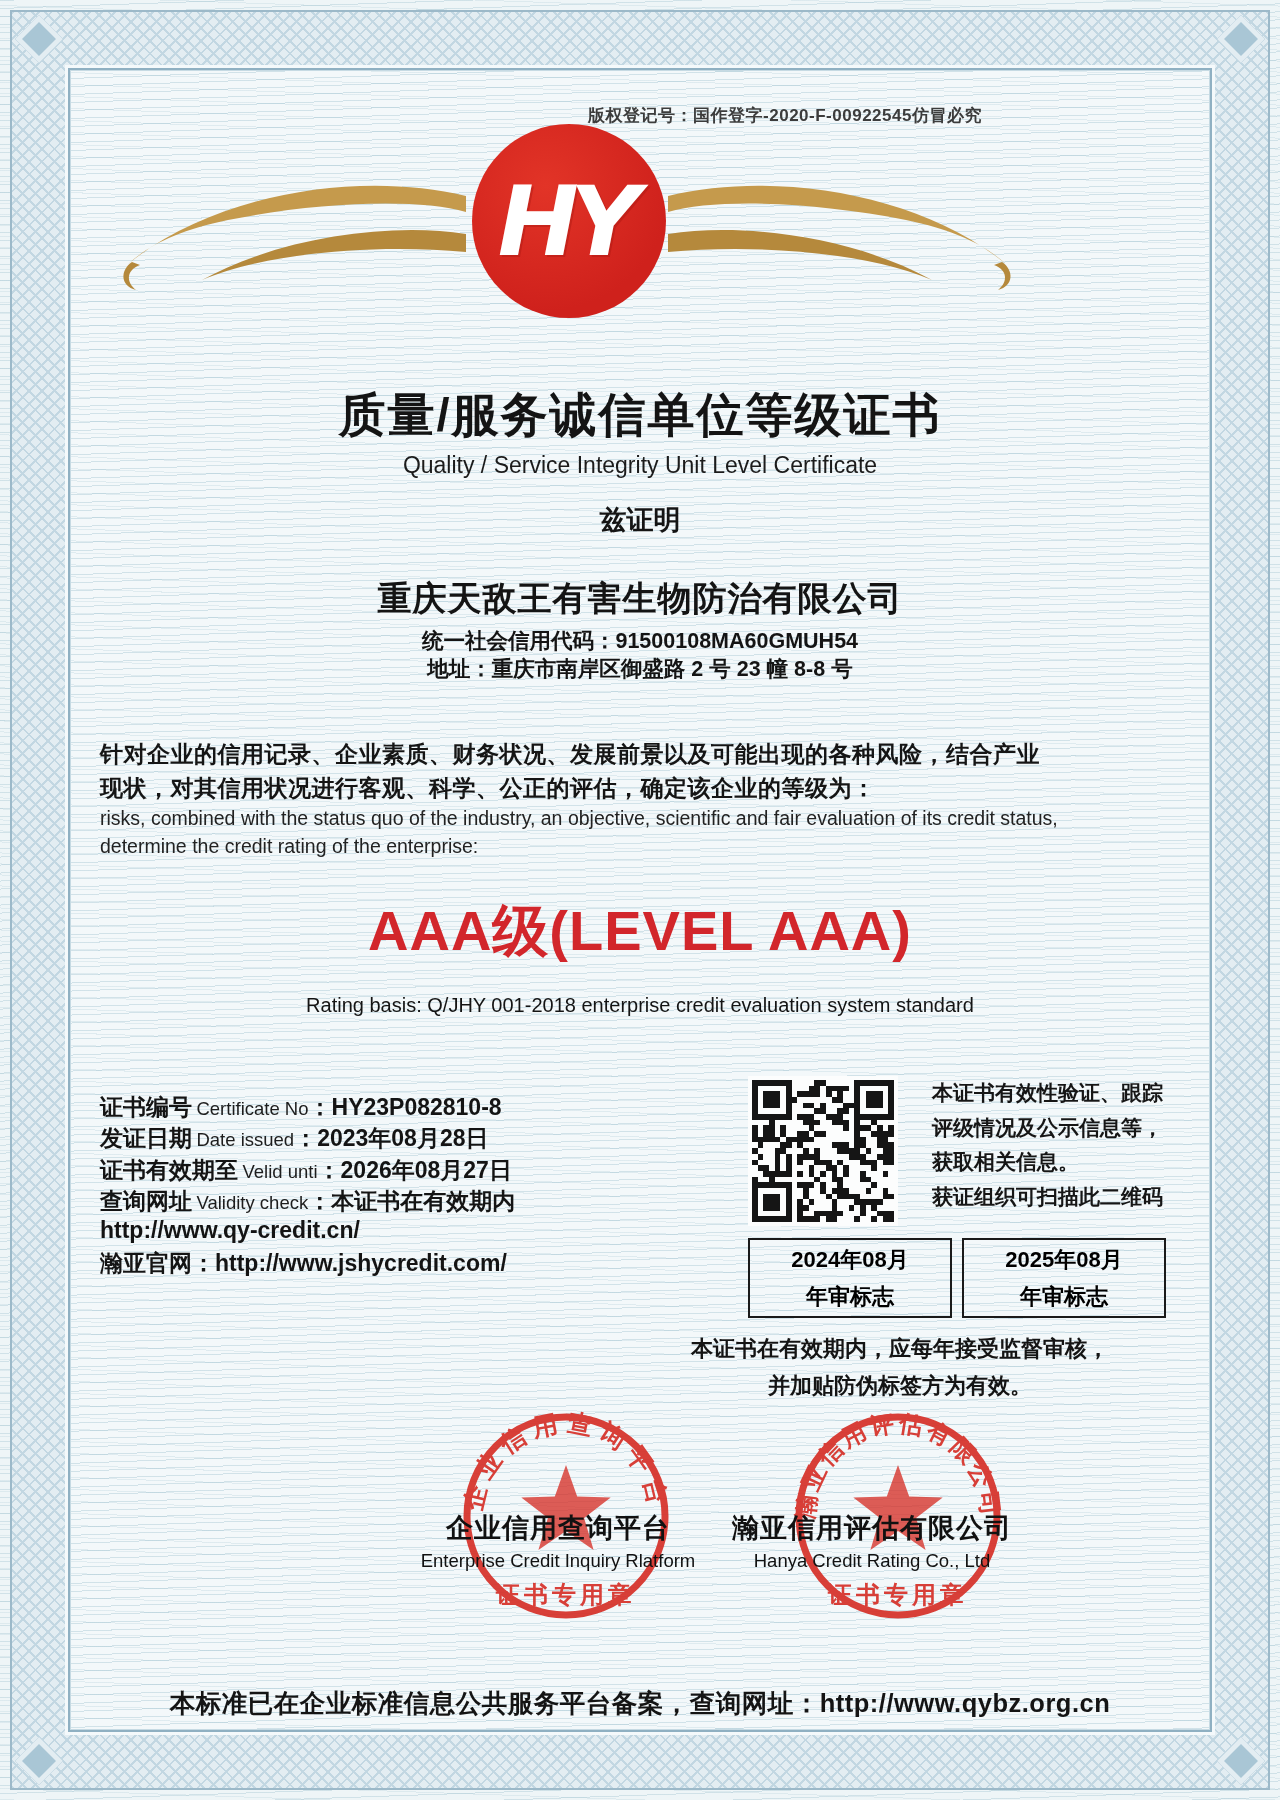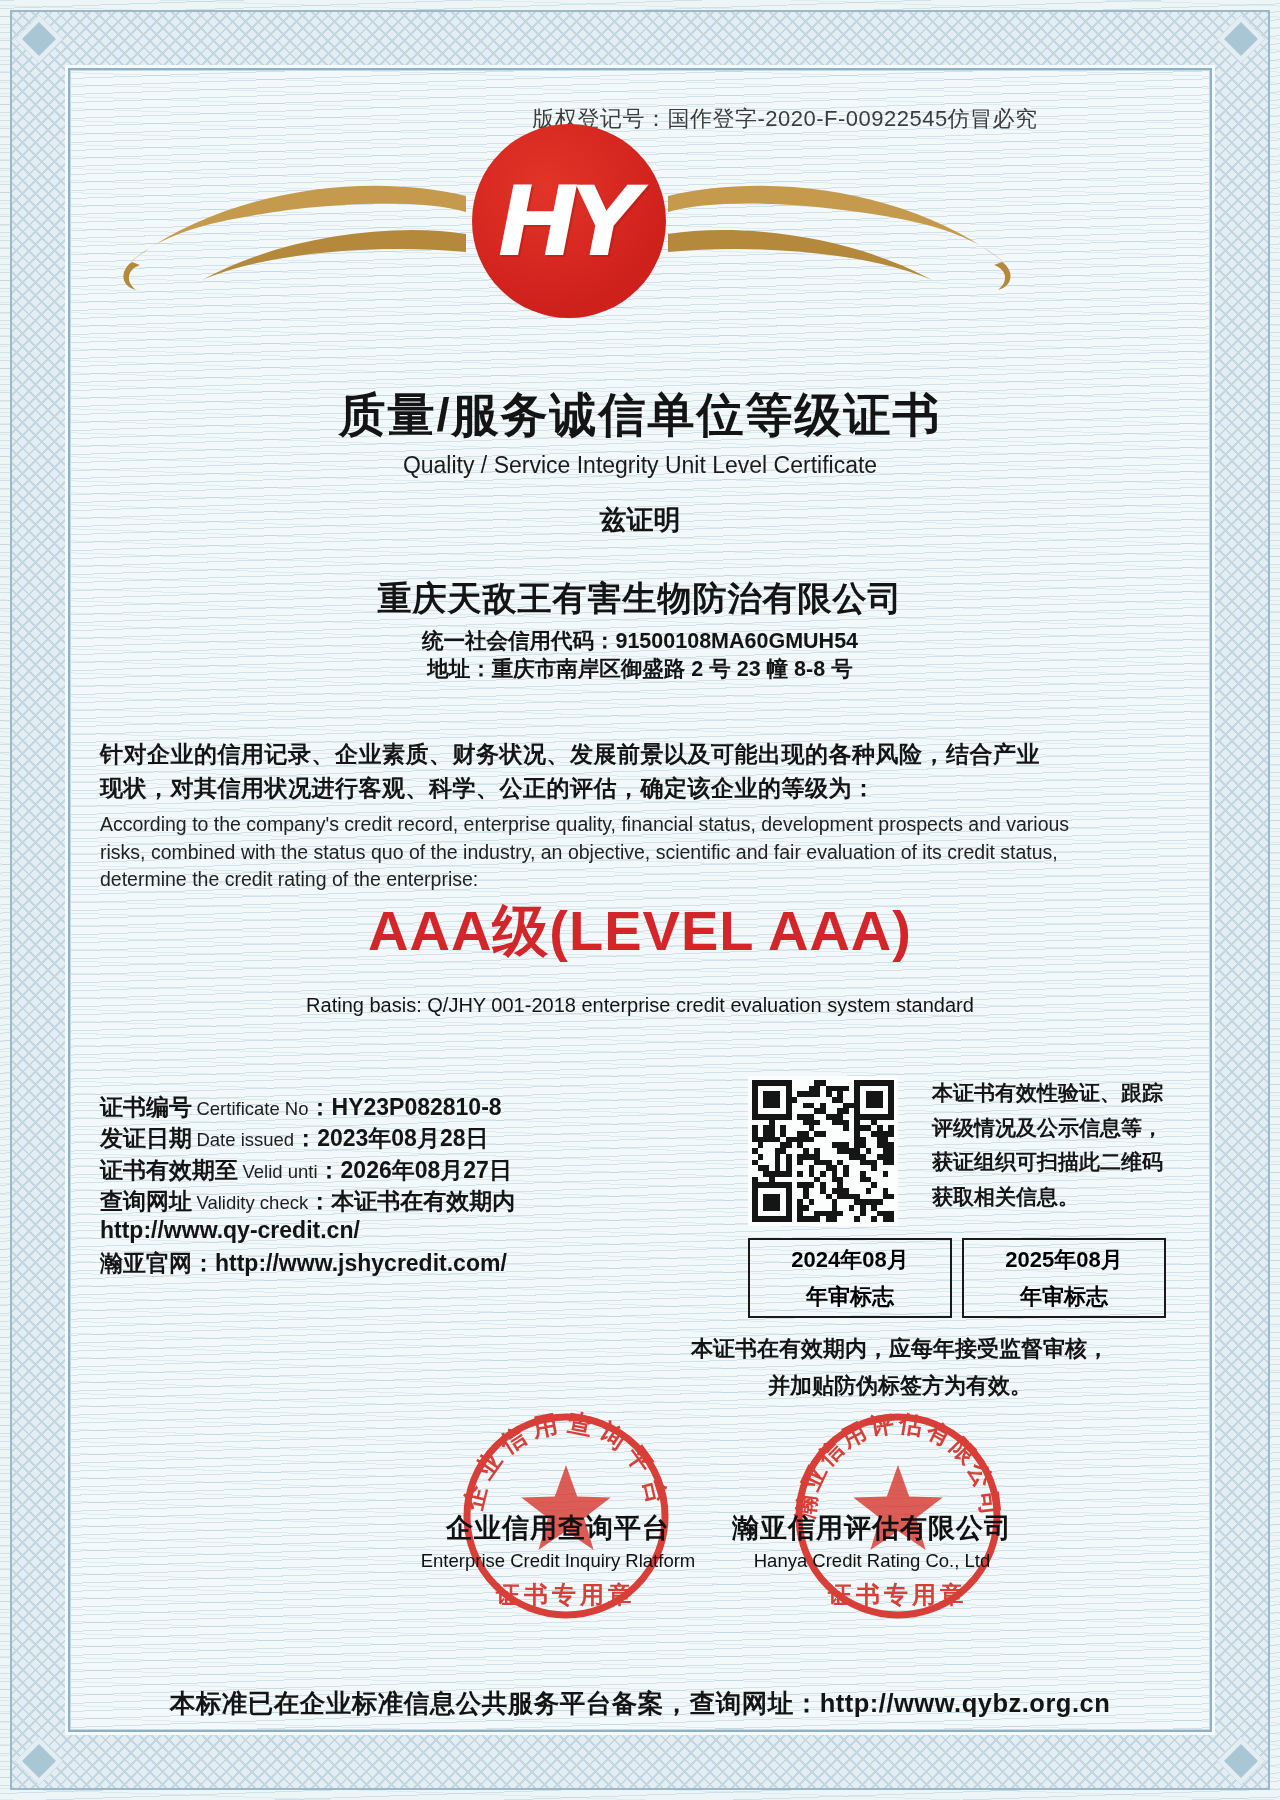--- a/index.html
+++ b/index.html
@@ -25,21 +25,21 @@
       repeating-linear-gradient(178deg, rgba(130,175,192,.30) 0 1px, transparent 1px 8px),
       repeating-linear-gradient(2deg, rgba(130,175,192,.18) 0 1px, transparent 1px 12px),
       #f3f8fa;
   }
   .corner{ position:absolute; width:34px; height:34px; background:#a9c6d5; transform:rotate(45deg); box-shadow: inset 0 0 0 5px #e3edf2, inset 0 0 0 9px #a9c6d5;}
   .c1{left:22px; top:22px;} .c2{right:22px; top:22px;} .c3{left:22px; bottom:22px;} .c4{right:22px; bottom:22px;}
 
   .cx{ position:absolute; left:70px; right:70px; text-align:center; color:#141414;}
   .abs{ position:absolute; color:#141414;}
 
-  .copyright{ top:104px; left:360px; right:70px; text-align:center; font-size:22px; font-weight:400; color:#3c3c3c; letter-spacing:.5px;}
+  .copyright{ top:104px; left:360px; right:70px; text-align:center; font-size:17px; font-weight:700; color:#3c3c3c; letter-spacing:.5px;}
 
   .logo{ position:absolute; left:472px; top:124px; width:194px; height:194px; border-radius:50%;
     background:radial-gradient(circle at 38% 32%, #e23427, #cf211c 70%);
     display:flex; align-items:center; justify-content:center; }
   .logo span{ color:#fff; font-size:97px; font-weight:800; font-style:italic; letter-spacing:-9px; padding-right:9px; font-family:"DejaVu Sans","Liberation Sans",sans-serif; text-shadow:2px 2px 0 rgba(160,20,15,.35);}
 
   .flourish{ position:absolute; top:168px; width:348px; height:140px; }
   .fl-left{ left:118px; } .fl-right{ left:668px; transform:scaleX(-1);}
 
   .title-zh{ top:384px; font-size:47px; font-weight:800; letter-spacing:2px;}
@@ -122,21 +122,20 @@
   <div class="cx title-zh">质量/服务诚信单位等级证书</div>
   <div class="cx certify-zh">兹证明</div>
   <div class="cx title-en">Quality / Service Integrity Unit Level Certificate</div>
   <div class="cx company">重庆天敌王有害生物防治有限公司</div>
   <div class="cx code">统一社会信用代码：91500108MA60GMUH54</div>
   <div class="cx addr">地址：重庆市南岸区御盛路 2 号 23 幢 8-8 号</div>
 
   <div class="abs para">
     <div class="zh">针对企业的信用记录、企业素质、财务状况、发展前景以及可能出现的各种风险，结合产业</div>
     <div class="zh">现状，对其信用状况进行客观、科学、公正的评估，确定该企业的等级为：</div>
-    <div class="en" style="margin-top:6px;">According to the company's credit record, enterprise quality, financial status, development prospects and various</div>
     <div class="en">risks, combined with the status quo of the industry, an objective, scientific and fair evaluation of its credit status,</div>
     <div class="en">determine the credit rating of the enterprise:</div>
   </div>
 
   <div class="cx level">AAA级(LEVEL AAA)</div>
   <div class="cx basis-en">Rating basis: Q/JHY 001-2018 enterprise credit evaluation system standard</div>
 
   <div class="abs details">
     <div class="row">
       <span class="dzh">证书编号</span>
@@ -472,22 +471,22 @@
       <div style="grid-row-start: 25; grid-column-start: 15;"></div>
       <div style="grid-row-start: 25; grid-column-start: 19;"></div>
       <div style="grid-row-start: 25; grid-column-start: 22;"></div>
       <div style="grid-row-start: 25; grid-column-start: 24;"></div>
       <div style="grid-row-start: 25; grid-column-start: 25;"></div>
     </div>
 
   <div class="abs qrtext">
     <div>本证书有效性验证、跟踪</div>
     <div>评级情况及公示信息等，</div>
+    <div>获取相关信息。</div>
     <div>获证组织可扫描此二维码</div>
-    <div>获取相关信息。</div>
   </div>
 
   <div class="mark-box mb1">
     <div>2024年08月</div>
     <div>年审标志</div>
   </div>
   <div class="mark-box mb2">
     <div>2025年08月</div>
     <div>年审标志</div>
   </div>

